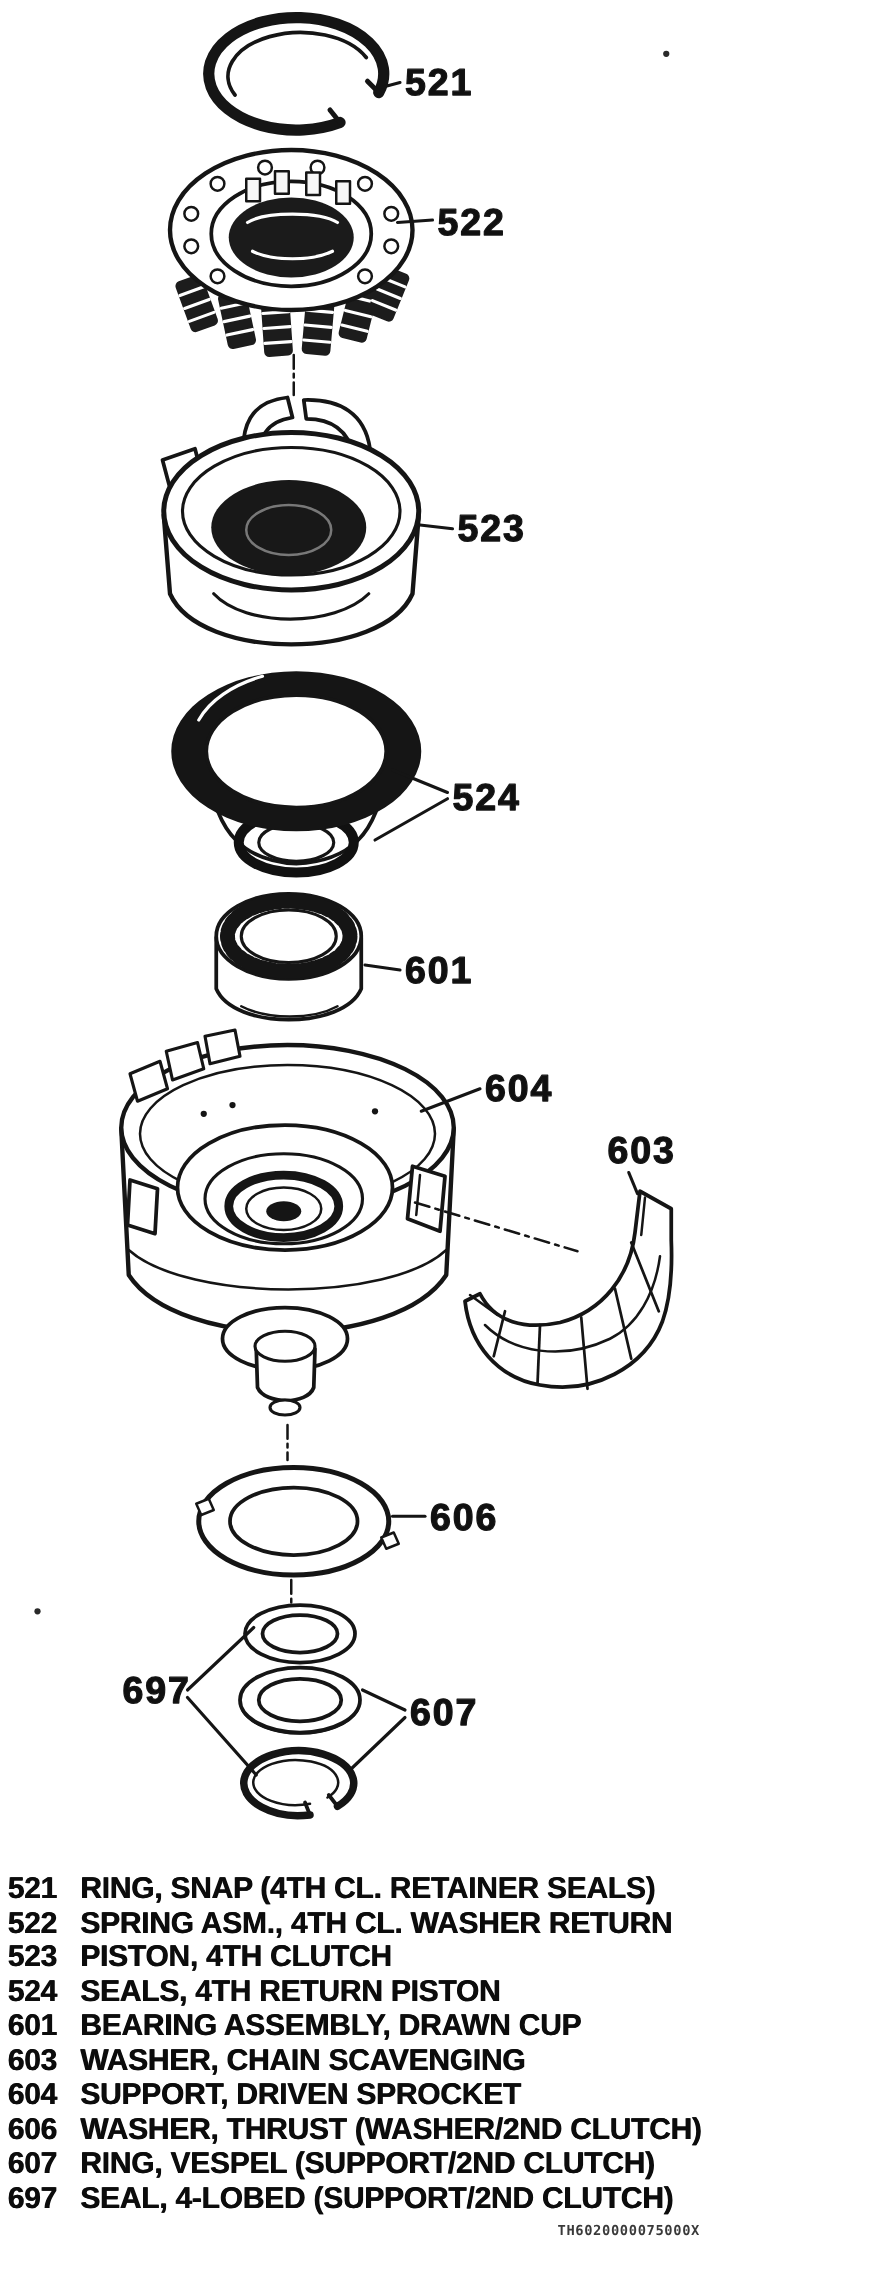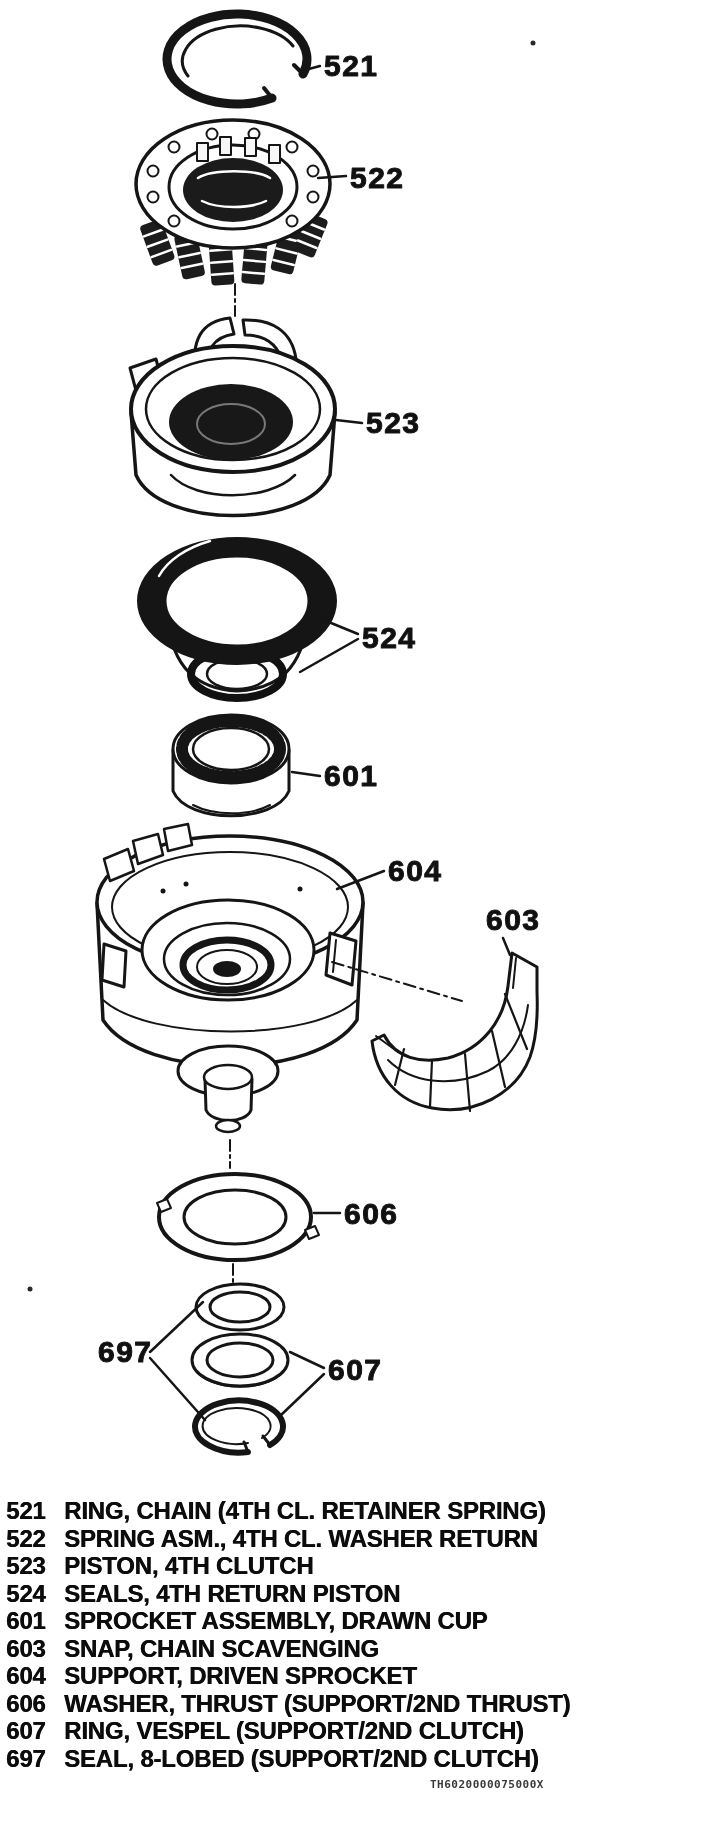--- a/index.html
+++ b/index.html
@@ -17,21 +17,21 @@
     position:absolute;left:6px;top:1497px;width:694px;color:#0c0c0c;
   }
   .legend-row{
     display:flex;align-items:baseline;height:27.5px;
     font-size:24px;font-weight:bold;letter-spacing:-0.2px;
     text-shadow:0.5px 0 0 currentColor;white-space:nowrap;
   }
   .legend-num{flex:0 0 58px;width:58px;}
   .legend-desc{flex:1;}
   .doc-code{
-    position:absolute;left:430px;top:1778px;
+    position:absolute;left:446px;top:1778px;
     font-family:"DejaVu Sans Mono",monospace;font-size:11px;font-weight:bold;
     color:#3a3a3a;letter-spacing:0.5px;
   }
 </style>
 </head>
 <body>
 
 <div class="stage">
 <svg width="704" height="1490" viewBox="0 0 704 1490" xmlns="http://www.w3.org/2000/svg">
   <g stroke="#151515" fill="none" stroke-linecap="round" stroke-linejoin="round">
@@ -228,53 +228,53 @@
     <line x1="324" y1="1374" x2="280" y2="1416" stroke-width="2.5"></line>
     <text class="callout" x="328" y="1380">607</text>
 
   </g>
 </svg>
 </div>
 
 <div class="legend">
   <div class="legend-row">
     <span class="legend-num">521</span>
-    <span class="legend-desc">RING, CHAIN (4TH CL. RETAINER SPRING)</span>
+    <span class="legend-desc">RING, SNAP (4TH CL. RETAINER SEALS)</span>
   </div>
   <div class="legend-row">
     <span class="legend-num">522</span>
     <span class="legend-desc">SPRING ASM., 4TH CL. WASHER RETURN</span>
   </div>
   <div class="legend-row">
     <span class="legend-num">523</span>
     <span class="legend-desc">PISTON, 4TH CLUTCH</span>
   </div>
   <div class="legend-row">
     <span class="legend-num">524</span>
     <span class="legend-desc">SEALS, 4TH RETURN PISTON</span>
   </div>
   <div class="legend-row">
     <span class="legend-num">601</span>
-    <span class="legend-desc">SPROCKET ASSEMBLY, DRAWN CUP</span>
+    <span class="legend-desc">BEARING ASSEMBLY, DRAWN CUP</span>
   </div>
   <div class="legend-row">
     <span class="legend-num">603</span>
-    <span class="legend-desc">SNAP, CHAIN SCAVENGING</span>
+    <span class="legend-desc">WASHER, CHAIN SCAVENGING</span>
   </div>
   <div class="legend-row">
     <span class="legend-num">604</span>
     <span class="legend-desc">SUPPORT, DRIVEN SPROCKET</span>
   </div>
   <div class="legend-row">
     <span class="legend-num">606</span>
-    <span class="legend-desc">WASHER, THRUST (SUPPORT/2ND THRUST)</span>
+    <span class="legend-desc">WASHER, THRUST (WASHER/2ND CLUTCH)</span>
   </div>
   <div class="legend-row">
     <span class="legend-num">607</span>
     <span class="legend-desc">RING, VESPEL (SUPPORT/2ND CLUTCH)</span>
   </div>
   <div class="legend-row">
     <span class="legend-num">697</span>
-    <span class="legend-desc">SEAL, 8-LOBED (SUPPORT/2ND CLUTCH)</span>
+    <span class="legend-desc">SEAL, 4-LOBED (SUPPORT/2ND CLUTCH)</span>
   </div>
 </div>
 
 <div class="doc-code">TH6020000075000X</div>
 
 </body></html>

